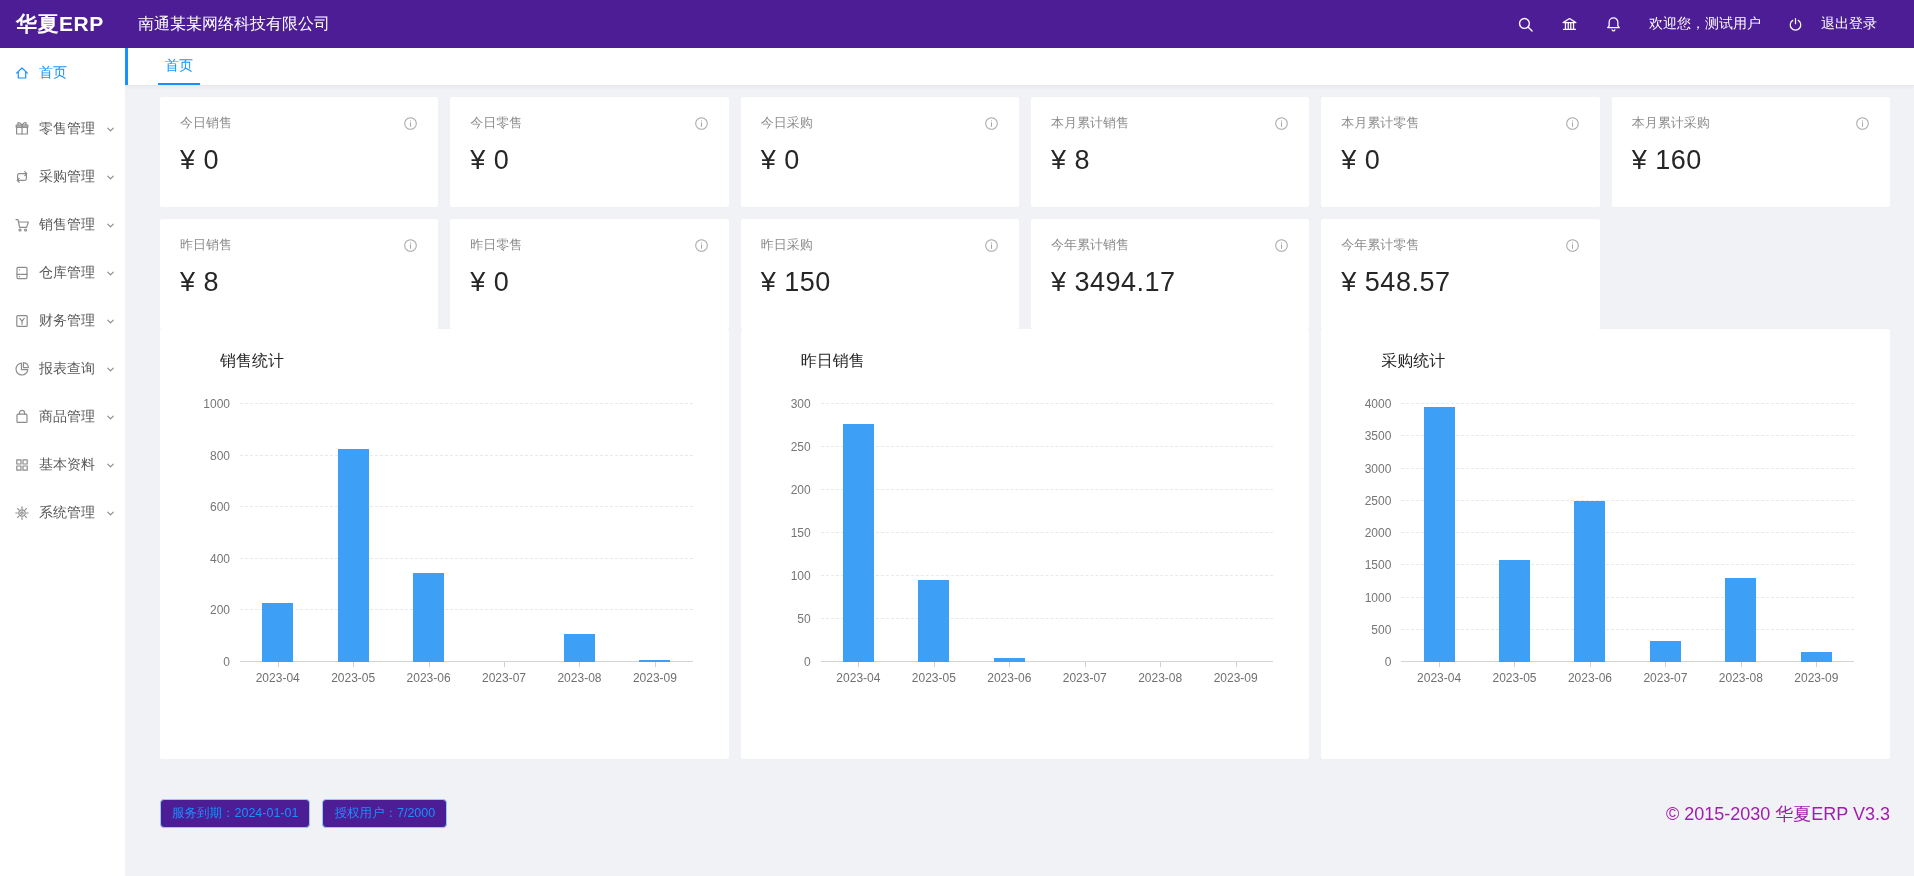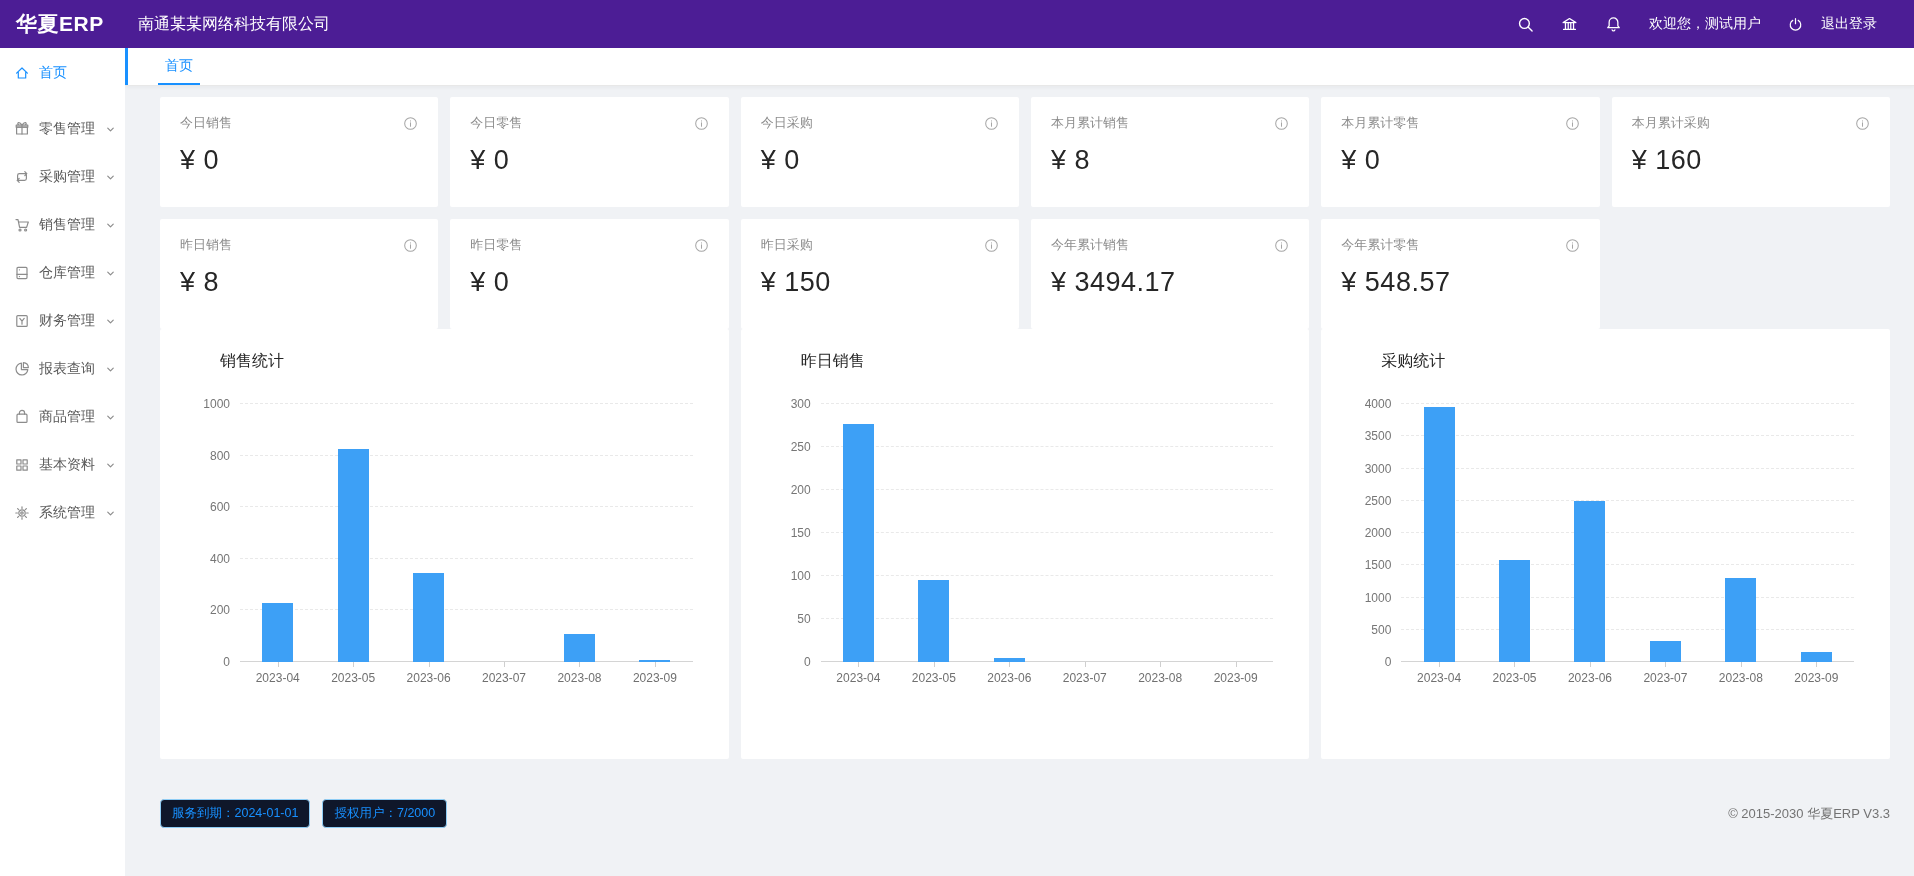--- a/index.html
+++ b/index.html
@@ -43,22 +43,22 @@
   .plot{position:relative;height:258px}
   .gridline{position:absolute;left:0;right:0;height:0;border-top:1px dashed #e9e9e9}
   .gridline.zero{border-top:1px solid #d4d4d4}
   .ylabel{position:absolute;right:calc(100% + 10px);top:0;transform:translateY(-50%);font-size:12px;color:#767676;white-space:nowrap}
   .bar{position:absolute;bottom:0;width:31px;background:#3da0f6}
   .xtick{position:absolute;top:100%;width:1px;height:5px;background:#cfcfcf}
   .xlabels{display:flex;margin-top:9px}
   .xlabels span{flex:1;text-align:center;font-size:12px;color:#707070}
   
   .footer{display:flex;align-items:center;margin-top:40px}
-  .badge{border:1px solid #8fcdf5;background:#0f172a;color:#1890ff;font-size:12.5px;padding:5px 11px;border-radius:4px;margin-right:12px;white-space:nowrap}
-  .copyright{margin-left:auto;font-size:13px;color:#737373}
+  .badge{border:1px solid #8fcdf5;background:#4c1d95;color:#1890ff;font-size:12.5px;padding:5px 11px;border-radius:4px;margin-right:12px;white-space:nowrap}
+  .copyright{margin-left:auto;font-size:18px;color:#a21caf}
 </style>
 </head>
 <body>
 
 <div class="header">
   <div class="logo">华夏ERP</div>
   <div class="company">南通某某网络科技有限公司</div>
   <div class="header-right">
     <span class="hicon">
       <svg width="17" height="17" viewBox="0 0 16 16" fill="none" stroke="currentColor" stroke-width="1.3" stroke-linecap="round">

